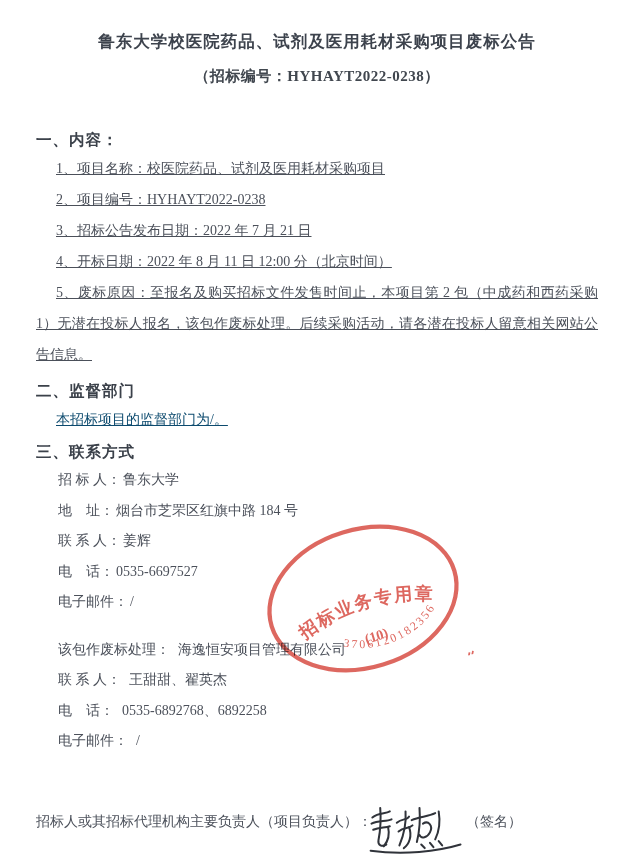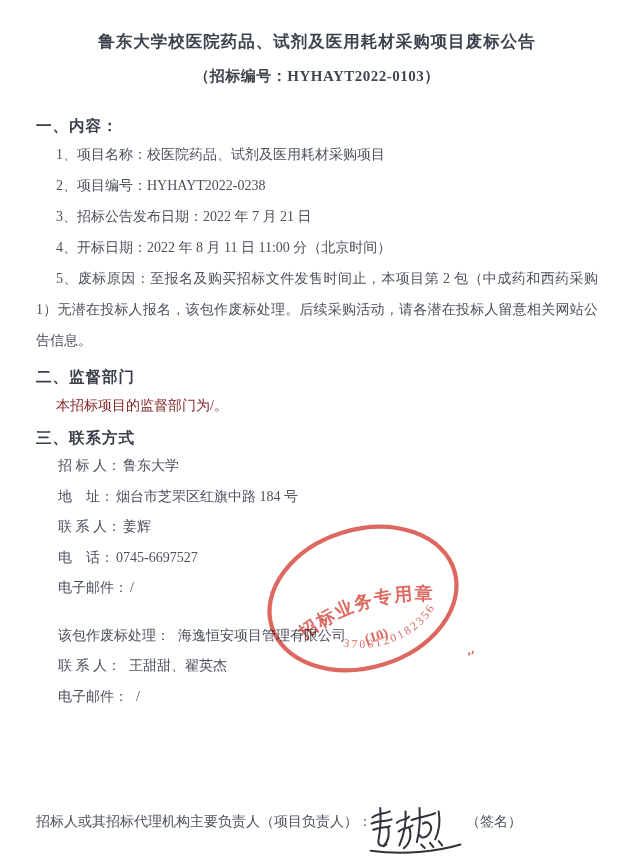--- a/index.html
+++ b/index.html
@@ -36,29 +36,30 @@
     line-height: 22px;
     letter-spacing: 0.5px;
   }
   .sec-heading {
     font-size: 15.5px;
     font-weight: bold;
     color: #3b414a;
     line-height: 26px;
     letter-spacing: 1px;
   }
-  .h1st { margin-top: 26px; }
+  .h1st { margin-top: 40px; }
   .h2nd { margin-top: 8px; }
   .h3rd { margin-top: 4px; }
   .item {
     text-indent: 20px;
     text-align: justify;
     color: #4b505a;
+    text-decoration: underline;
   }
-  .plain-indent { text-indent: 20px; color: #7f1d1d; }
+  .plain-indent { text-indent: 20px; color: #0c4a6e; text-decoration: underline; }
   .contact-rows { margin-left: 22px; }
   .contact-row { line-height: 30.5px; white-space: pre; color: #4b505a; }
   .contact-row .label { white-space: pre; }
   .contact-row .value { padding-left: 2px; margin-top: 48px; }
   .agency-block { margin-top: 17px; }
   .agency-block .contact-row .value { padding-left: 8px; }
   .stamp {
     position: absolute;
     left: 259px;
     top: 513px;
@@ -88,45 +89,46 @@
     flex: 0 0 auto;
   }
 </style>
 </head>
 <body>
 
 <div class="page">
   <div class="doc">
 
     <div class="title">鲁东大学校医院药品、试剂及医用耗材采购项目废标公告</div>
-    <div class="subtitle">（招标编号：HYHAYT2022-0103）</div>
+    <div class="subtitle">（招标编号：HYHAYT2022-0238）</div>
 
     <div class="sec-heading h1st">一、内容：</div>
     <p class="item">1、项目名称：校医院药品、试剂及医用耗材采购项目</p>
     <p class="item">2、项目编号：HYHAYT2022-0238</p>
     <p class="item">3、招标公告发布日期：2022 年 7 月 21 日</p>
-    <p class="item">4、开标日期：2022 年 8 月 11 日 11:00 分（北京时间）</p>
+    <p class="item">4、开标日期：2022 年 8 月 11 日 12:00 分（北京时间）</p>
     <p class="item">5、废标原因：至报名及购买招标文件发售时间止，本项目第 2 包（中成药和西药采购 1）无潜在投标人报名，该包作废标处理。后续采购活动，请各潜在投标人留意相关网站公告信息。</p>
 
     <div class="sec-heading h2nd">二、监督部门</div>
     <p class="plain-indent">本招标项目的监督部门为/。</p>
 
     <div class="sec-heading h3rd">三、联系方式</div>
 
     <div class="contact-rows">
       <div class="contact-row"><span class="label">招 标 人：</span><span class="value">鲁东大学</span></div>
       <div class="contact-row"><span class="label">地    址：</span><span class="value">烟台市芝罘区红旗中路 184 号</span></div>
       <div class="contact-row"><span class="label">联 系 人：</span><span class="value">姜辉</span></div>
-      <div class="contact-row"><span class="label">电    话：</span><span class="value">0745-6697527</span></div>
+      <div class="contact-row"><span class="label">电    话：</span><span class="value">0535-6697527</span></div>
       <div class="contact-row"><span class="label">电子邮件：</span><span class="value">/</span></div>
     </div>
 
     <div class="contact-rows agency-block">
       <div class="contact-row"><span class="label">该包作废标处理：</span><span class="value">海逸恒安项目管理有限公司</span></div>
       <div class="contact-row"><span class="label">联 系 人：</span><span class="value">王甜甜、翟英杰</span></div>
+      <div class="contact-row"><span class="label">电    话：</span><span class="value">0535-6892768、6892258</span></div>
       <div class="contact-row"><span class="label">电子邮件：</span><span class="value">/</span></div>
     </div>
 
   </div>
 
   <div class="stamp">
     <svg viewBox="0 0 220 180" width="208" height="171">
       <ellipse cx="110" cy="90" rx="101" ry="73" fill="none" stroke="#d9534a" stroke-width="4.5"></ellipse>
       <path id="sealArcTop" d="M 110,148 A 78,58 0 1 1 109.9,148.01" fill="none"></path>
       <path id="sealArcMid" d="M 30,117 Q 110,83 190,117" fill="none"></path>

